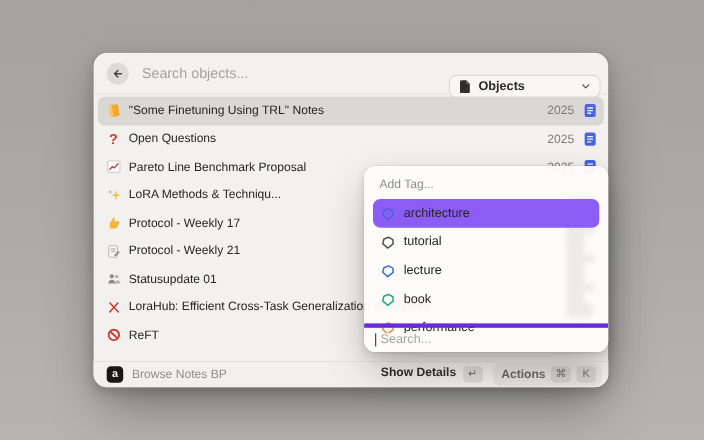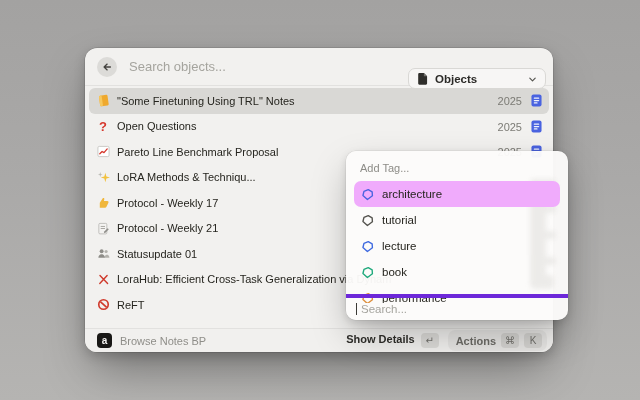--- a/index.html
+++ b/index.html
@@ -50,37 +50,37 @@
   .show-details-label{font-size:11px;font-weight:700;color:#2f2e2a;}
   .key-badge{
     min-width:12px;height:15px;padding:0 3px;border-radius:4px;background:#dcdbd8;color:#71706b;
     font-size:10px;display:flex;align-items:center;justify-content:center;margin-left:6px;
   }
   .actions-group{display:flex;align-items:center;margin-left:9px;background:rgba(0,0,0,.045);border-radius:7px;padding:3px 5px 3px 8px;cursor:pointer;}
   .actions-label{font-size:11px;font-weight:700;color:#6c6b66;}
   .actions-group .key-badge{background:#d4d3d0;margin-left:5px;}
   
   .tag-popup{
-    position:absolute;left:346px;top:151px;width:222px;height:169px;
+    position:absolute;left:331px;top:151px;width:222px;height:169px;
     background:rgba(252,251,250,.96);border-radius:10px;box-sizing:border-box;
     box-shadow:0 0 0 .5px rgba(0,0,0,.08),0 16px 38px -4px rgba(0,0,0,.28),0 3px 9px rgba(0,0,0,.12);
     padding:6px 8px 0;overflow:hidden;
   }
   .popup-ghosts{position:absolute;right:10px;top:24px;width:40px;height:130px;pointer-events:none;opacity:.6;filter:blur(2.5px);}
   .popup-ghosts div{position:absolute;background:#e2e1de;border-radius:5px;}
   .g1{right:2px;top:4px;width:26px;height:8px;}
   .g2{right:2px;top:30px;width:26px;height:8px;}
   .g3{right:2px;top:56px;width:26px;height:8px;}
   .g4{right:2px;top:82px;width:26px;height:8px;}
   .g5{right:12px;top:18px;width:16px;height:96px;border-radius:8px;background:#e8e7e4;}
   .g6{right:4px;top:100px;width:14px;height:14px;border-radius:50%;background:#e9e3d6;}
   .popup-header{font-size:11px;color:#8d8c87;margin:5px 6px 7px;position:relative;}
   .tag-list{height:122px;overflow:hidden;position:relative;}
   .tag-row{height:26px;display:flex;align-items:center;padding:0 7px;border-radius:7px;cursor:pointer;box-sizing:border-box;}
-  .tag-row.selected{background:#f0abfc;}
+  .tag-row.selected{background:#8b5cf6;}
   .tag-icon{width:13px;height:13px;flex:0 0 13px;margin-right:8px;display:flex;}
   .tag-label{font-size:11.5px;font-weight:500;color:#26251f;}
   .popup-search{
     position:absolute;left:0;right:0;bottom:0;height:22px;border-top:4px solid #6d28d9;
     display:flex;align-items:center;padding:0 10px;background:transparent;
   }
   .caret{width:1px;height:12px;background:#3a3935;margin-right:2px;flex:0 0 1px;}
   .popup-search-input{
     flex:1;border:none;outline:none;background:transparent;
     font:11.5px "Liberation Sans","DejaVu Sans",sans-serif;color:#2b2a27;min-width:0;

